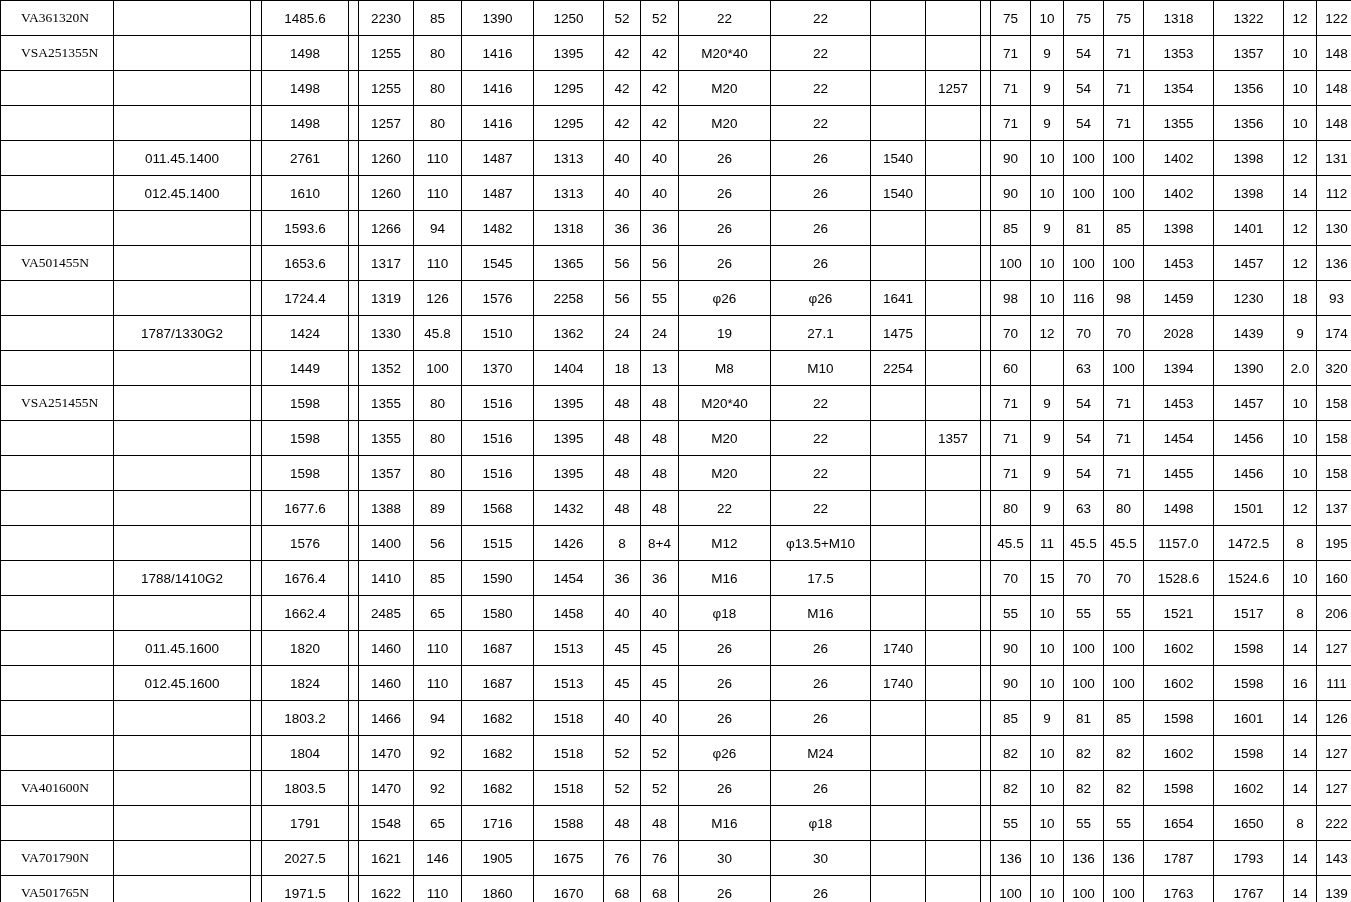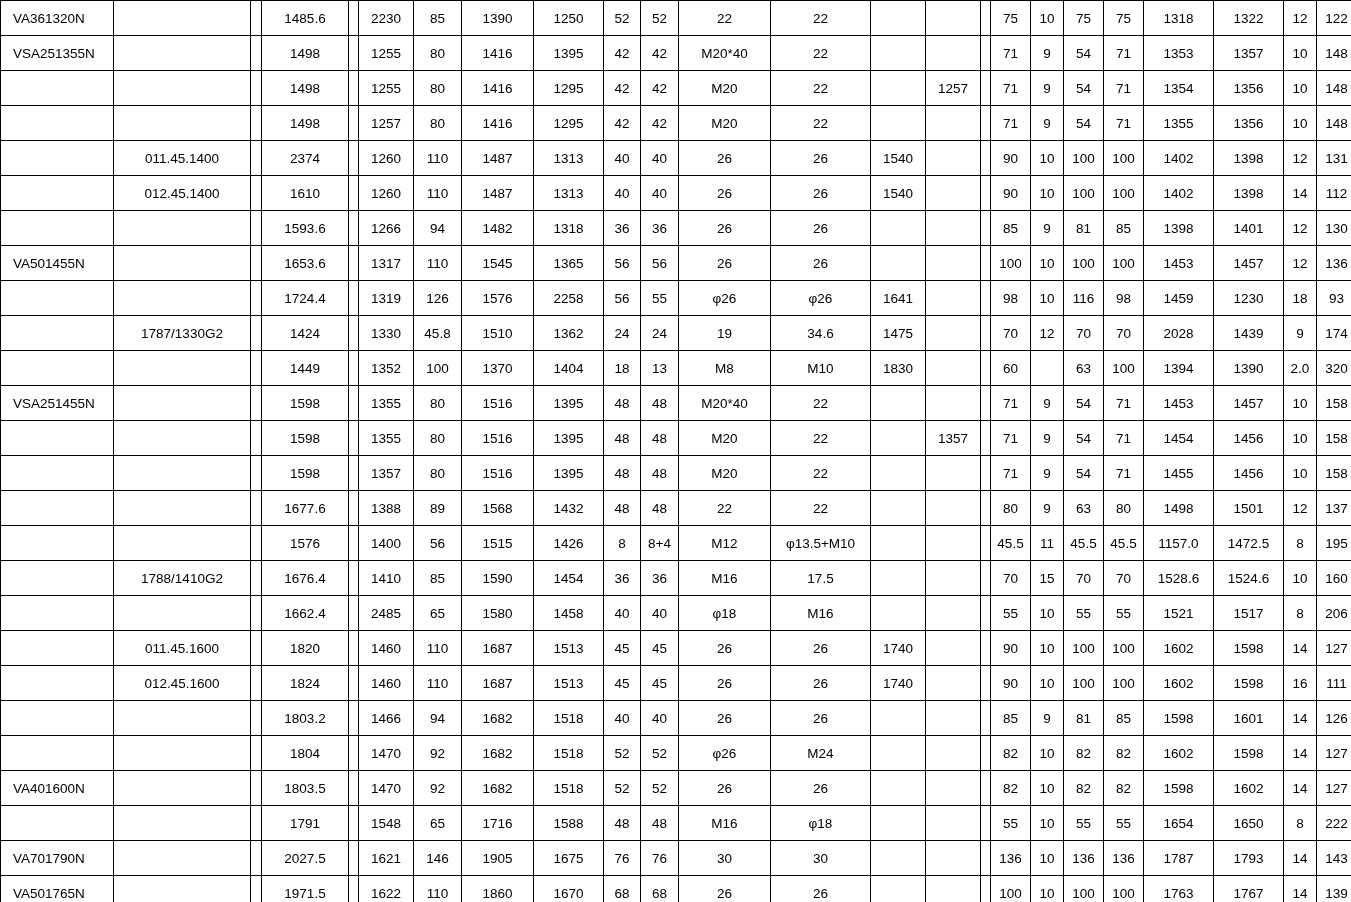--- a/index.html
+++ b/index.html
@@ -22,21 +22,22 @@
     padding: 0 3px;
     font-size: 13.5px;
     color: #000000;
     text-align: center;
     vertical-align: middle;
     overflow: hidden;
     white-space: nowrap;
   }
   #spec-table td.col-0 {
     text-align: left;
-    padding-left: 12px;
+    padding-left: 20px;
+    font-family: Liberation Serif, serif;
   }
   
   col.c0  { width: 113px; }
   col.c1  { width: 137px; }
   col.c2  { width: 11px;  }
   col.c3  { width: 87px;  }
   col.c4  { width: 10px;  }
   col.c5  { width: 55px;  }
   col.c6  { width: 48px;  }
   col.c7  { width: 72px;  }
@@ -189,21 +190,21 @@
         <td class="col-19">71</td>
         <td class="col-20">1355</td>
         <td class="col-21">1356</td>
         <td class="col-22">10</td>
         <td class="col-23">148</td>
       </tr>
       <tr>
         <td class="col-0"></td>
         <td class="col-1">011.45.1400</td>
         <td class="col-2"></td>
-        <td class="col-3">2374</td>
+        <td class="col-3">2761</td>
         <td class="col-4"></td>
         <td class="col-5">1260</td>
         <td class="col-6">110</td>
         <td class="col-7">1487</td>
         <td class="col-8">1313</td>
         <td class="col-9">40</td>
         <td class="col-10">40</td>
         <td class="col-11">26</td>
         <td class="col-12">26</td>
         <td class="col-13">1540</td>
@@ -328,21 +329,21 @@
         <td class="col-2"></td>
         <td class="col-3">1424</td>
         <td class="col-4"></td>
         <td class="col-5">1330</td>
         <td class="col-6">45.8</td>
         <td class="col-7">1510</td>
         <td class="col-8">1362</td>
         <td class="col-9">24</td>
         <td class="col-10">24</td>
         <td class="col-11">19</td>
-        <td class="col-12">34.6</td>
+        <td class="col-12">27.1</td>
         <td class="col-13">1475</td>
         <td class="col-14"></td>
         <td class="col-15"></td>
         <td class="col-16">70</td>
         <td class="col-17">12</td>
         <td class="col-18">70</td>
         <td class="col-19">70</td>
         <td class="col-20">2028</td>
         <td class="col-21">1439</td>
         <td class="col-22">9</td>
@@ -355,21 +356,21 @@
         <td class="col-3">1449</td>
         <td class="col-4"></td>
         <td class="col-5">1352</td>
         <td class="col-6">100</td>
         <td class="col-7">1370</td>
         <td class="col-8">1404</td>
         <td class="col-9">18</td>
         <td class="col-10">13</td>
         <td class="col-11">M8</td>
         <td class="col-12">M10</td>
-        <td class="col-13">1830</td>
+        <td class="col-13">2254</td>
         <td class="col-14"></td>
         <td class="col-15"></td>
         <td class="col-16">60</td>
         <td class="col-17"></td>
         <td class="col-18">63</td>
         <td class="col-19">100</td>
         <td class="col-20">1394</td>
         <td class="col-21">1390</td>
         <td class="col-22">2.0</td>
         <td class="col-23">320</td>

